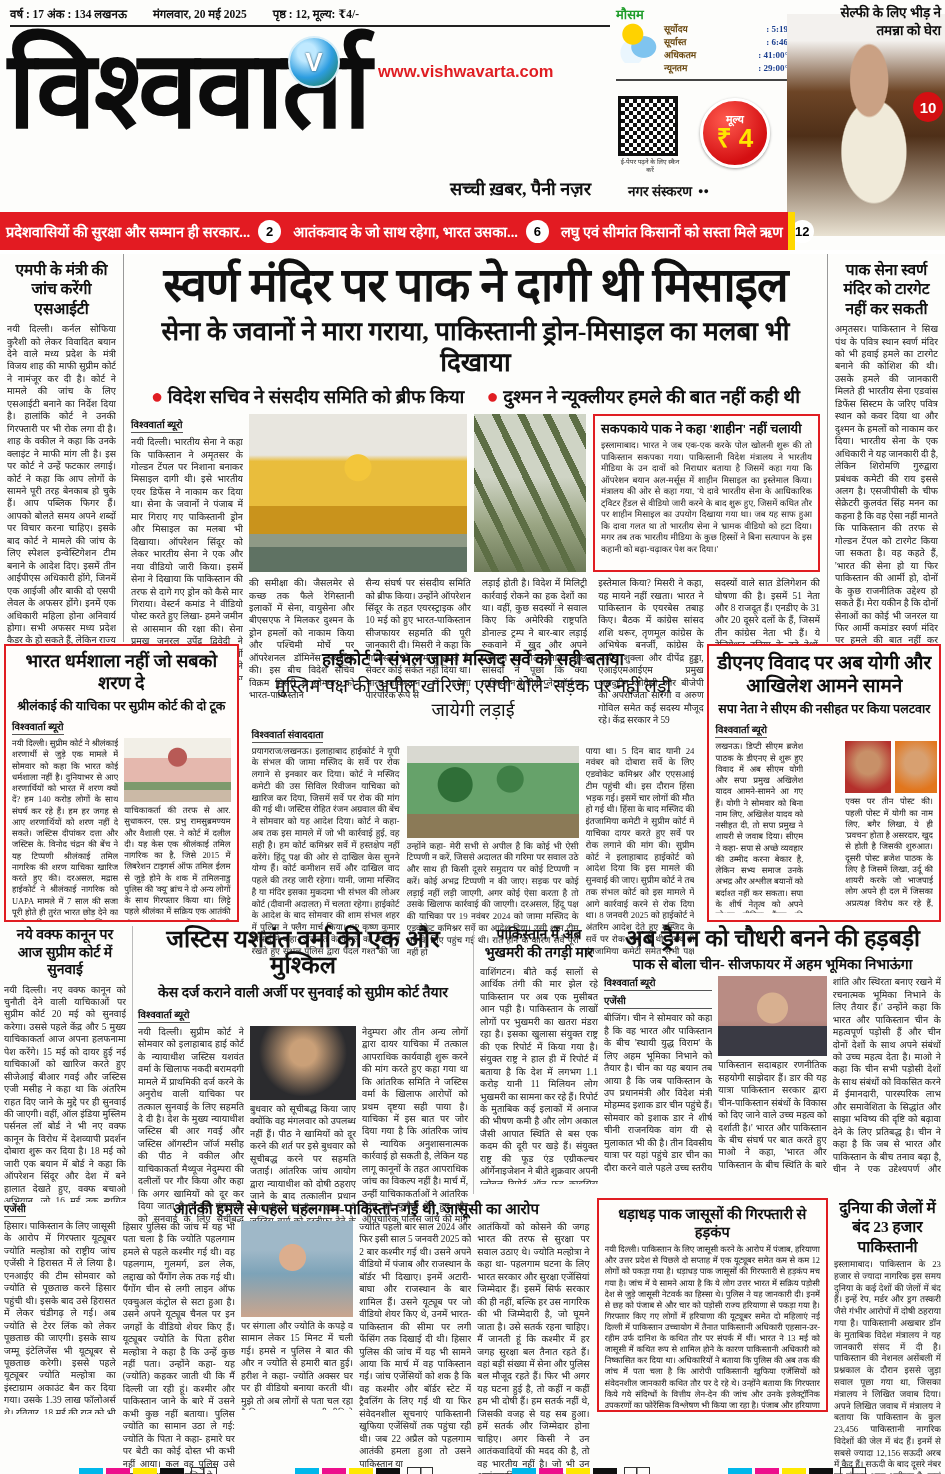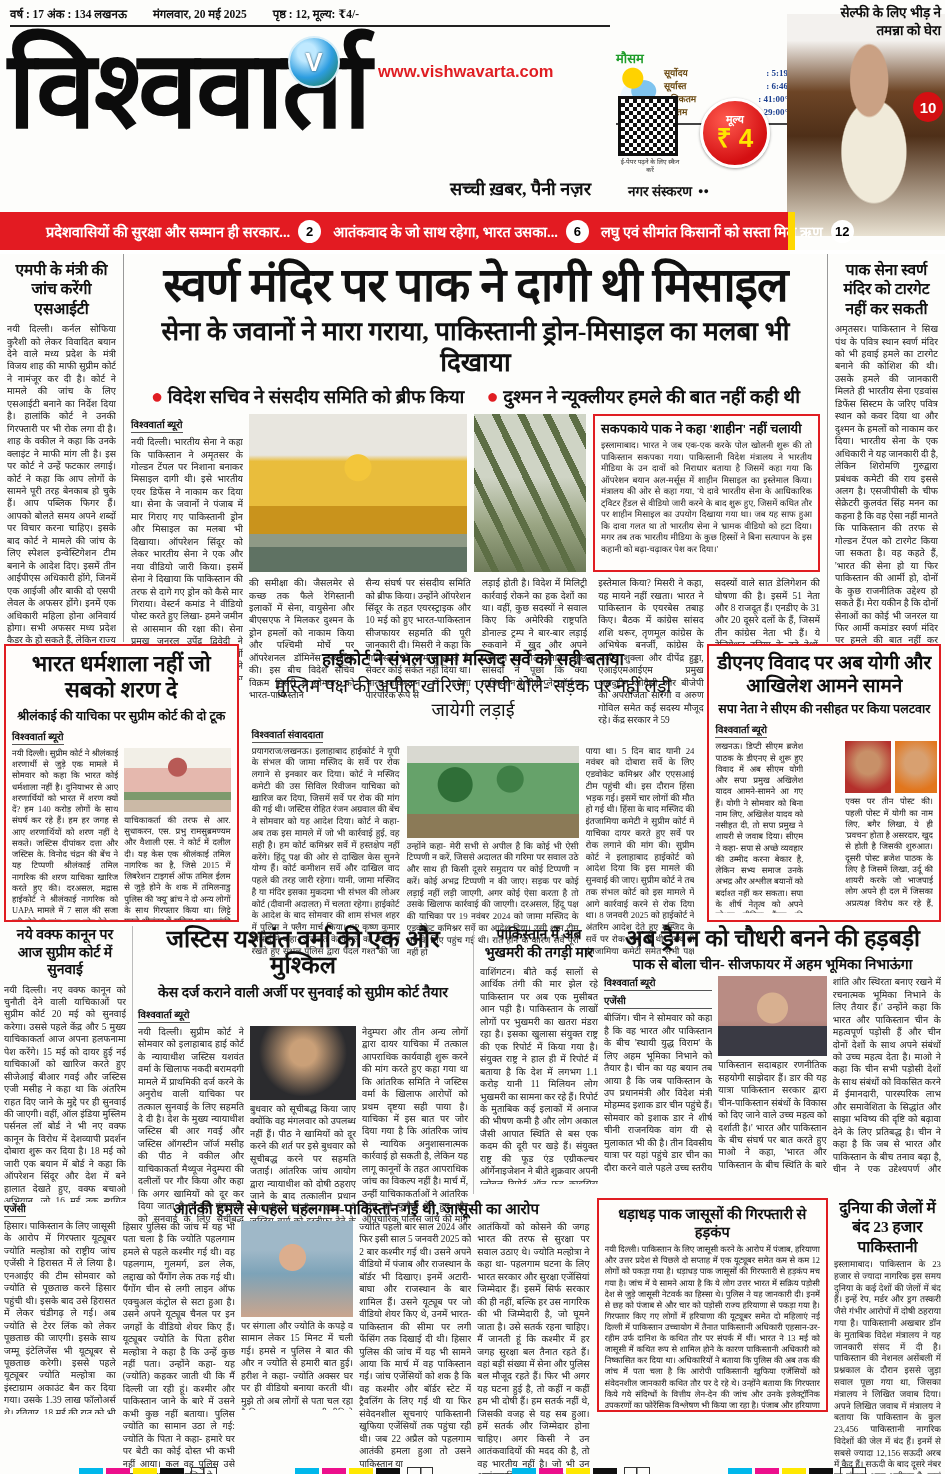--- a/index.html
+++ b/index.html
@@ -13,21 +13,21 @@
   .masthead-title { position:absolute; top:34px; left:8px; width:600px; font-size:108px; font-weight:900; line-height:1.05; letter-spacing:-2px; color:#0c0c0c; }
   .site-url { position:absolute; top:62px; left:378px; color:#e01d22; font-weight:bold; font-size:16.5px; font-family:"Liberation Sans",sans-serif; }
   .logo { position:absolute; top:36px; left:288px; width:52px; height:52px; border-radius:50%;
           background:radial-gradient(circle at 35% 30%, #bfe9ff 0 20%, #2d9de0 55%, #1b7b3a 100%); border:2px solid #d8eef8;
           display:flex; align-items:center; justify-content:center; }
   .logo span { color:#fff; font-weight:900; font-size:26px; font-family:"Liberation Sans",sans-serif; text-shadow:0 0 2px #134; }
   .tagline { position:absolute; top:176px; left:450px; font-size:18px; font-weight:bold; }
   .edition { position:absolute; top:182px; left:628px; font-size:13.5px; font-weight:bold; }
   .edition .dots { font-size:9px; vertical-align:2px; margin-left:6px; }
 
-  .weather { position:absolute; top:5px; left:616px; width:172px; border-bottom:2px solid #444; padding-bottom:4px;margin-top:44px; }
+  .weather { position:absolute; top:5px; left:616px; width:172px; border-bottom:2px solid #444; padding-bottom:4px; }
   .weather-title { color:#1f9d2a; font-weight:bold; font-size:13px; }
   .weather-flex { display:flex; gap:6px; }
   .weather-icon { width:42px; height:40px;
      background:
        radial-gradient(circle at 40% 28%, #ffd200 0 10px, rgba(255,210,0,0) 11px),
        radial-gradient(ellipse at 66% 60%, #7fc4ef 0 12px, rgba(127,196,239,0) 13px),
        radial-gradient(ellipse at 38% 74%, #eaf6fe 0 11px, rgba(234,246,254,0) 12px);
   }
   .weather-rows { flex:1; font-size:9px; }
   .weather-row { display:flex; justify-content:space-between; line-height:1.45; }
@@ -49,21 +49,21 @@
   .teaser { position:absolute; top:14px; right:0; width:158px; height:222px;
       background:
         radial-gradient(ellipse at 52% 30%, #caa184 0 16%, rgba(202,161,132,0) 17%),
         radial-gradient(ellipse at 55% 62%, #f0ead9 0 26%, rgba(240,234,217,0) 27%),
         linear-gradient(180deg, #f3f1ee 0 12%, #6d4526 35%, #4e2f18 55%, #e9e2d2 100%); }
   .teaser-text { position:absolute; top:4px; right:4px; width:110px; font-size:13.5px; font-weight:bold; text-align:right; line-height:1.3; color:#0c0c0c; }
   .teaser-page { position:absolute; top:92px; right:2px; width:30px; height:30px; border-radius:50%; background:#d40f12; color:#fff;
       font-weight:bold; font-size:15px; display:flex; align-items:center; justify-content:center; font-family:"Liberation Sans",sans-serif; }
 
   
-  .ticker { position:absolute; bottom:0; left:0; width:788px; height:38px; background:#e31b22; display:flex; align-items:stretch;padding-left:40px; }
+  .ticker { position:absolute; bottom:0; left:0; width:788px; height:38px; background:#e31b22; display:flex; align-items:stretch; }
   .ticker-item { flex:1; display:flex; align-items:center; justify-content:center; gap:8px; padding:0 6px; }
   .ticker-item .tx { color:#fff; font-weight:bold; font-size:14.5px; white-space:nowrap; }
   .ticker-item .pg { background:#fff; color:#000; min-width:23px; height:23px; border-radius:50%; font-weight:bold; font-size:13px;
       display:flex; align-items:center; justify-content:center; font-family:"Liberation Sans",sans-serif; }
   .ticker-sep { width:6px; background:#ffd800; }
   .ticker-endbar { position:absolute; bottom:0; left:788px; width:7px; height:38px; background:#ffd800; }
 
   
   .bodytext { font-size:9.3px; line-height:1.34; text-align:justify; color:#191919; overflow:hidden; }
   .byline { font-weight:bold; font-size:9.8px; border-bottom:1px solid #555; display:inline-block; padding-bottom:1px; margin-bottom:3px; }
@@ -96,21 +96,21 @@
        linear-gradient(180deg, #cfd4c5 0 40%, #9aa583 70%, #6d7a58 100%); }
   .redbox { border:2px solid #e01d22; padding:5px 6px; background:#fffdfb; overflow:hidden; }
   .box-shaheen { flex:1; }
   .box-title { font-weight:900; font-size:13px; line-height:1.25; margin-bottom:3px; }
   .b1-cols { display:flex; gap:11px; flex:1; }
   .b1-cols .c { flex:1; }
 
   
   .band2 { height:278px; margin-top:2px; gap:6px; padding:0 4px; }
   .box-dharma { width:236px; }
-  .box-dharma .h1 { font-size:22px; font-weight:900; text-align:center; line-height:1.2; }
+  .box-dharma .h1 { font-size:18px; font-weight:900; text-align:center; line-height:1.2; }
   .box-dharma .h2 { font-size:12.5px; font-weight:800; text-align:center; margin:3px 0 2px; }
   .box-cols { display:flex; gap:6px; height:196px; }
   .box-cols .c { flex:1; }
   .photo-sc { width:100%; height:64px; margin-bottom:3px;
      background:
        radial-gradient(circle at 50% 30%, #b85a56 0 9px, rgba(0,0,0,0) 10px),
        linear-gradient(180deg, #f2efe7 0 32%, #e5b8ae 32% 68%, #7d9a6d 68% 82%, #cbb9a6 82% 100%); }
   .story-sambhal { width:460px; }
   .story-sambhal .h1 { font-size:17px; font-weight:900; text-align:center; line-height:1.15; }
   .story-sambhal .h2 { font-size:18px; font-weight:400; text-align:center; margin:3px 0; }

